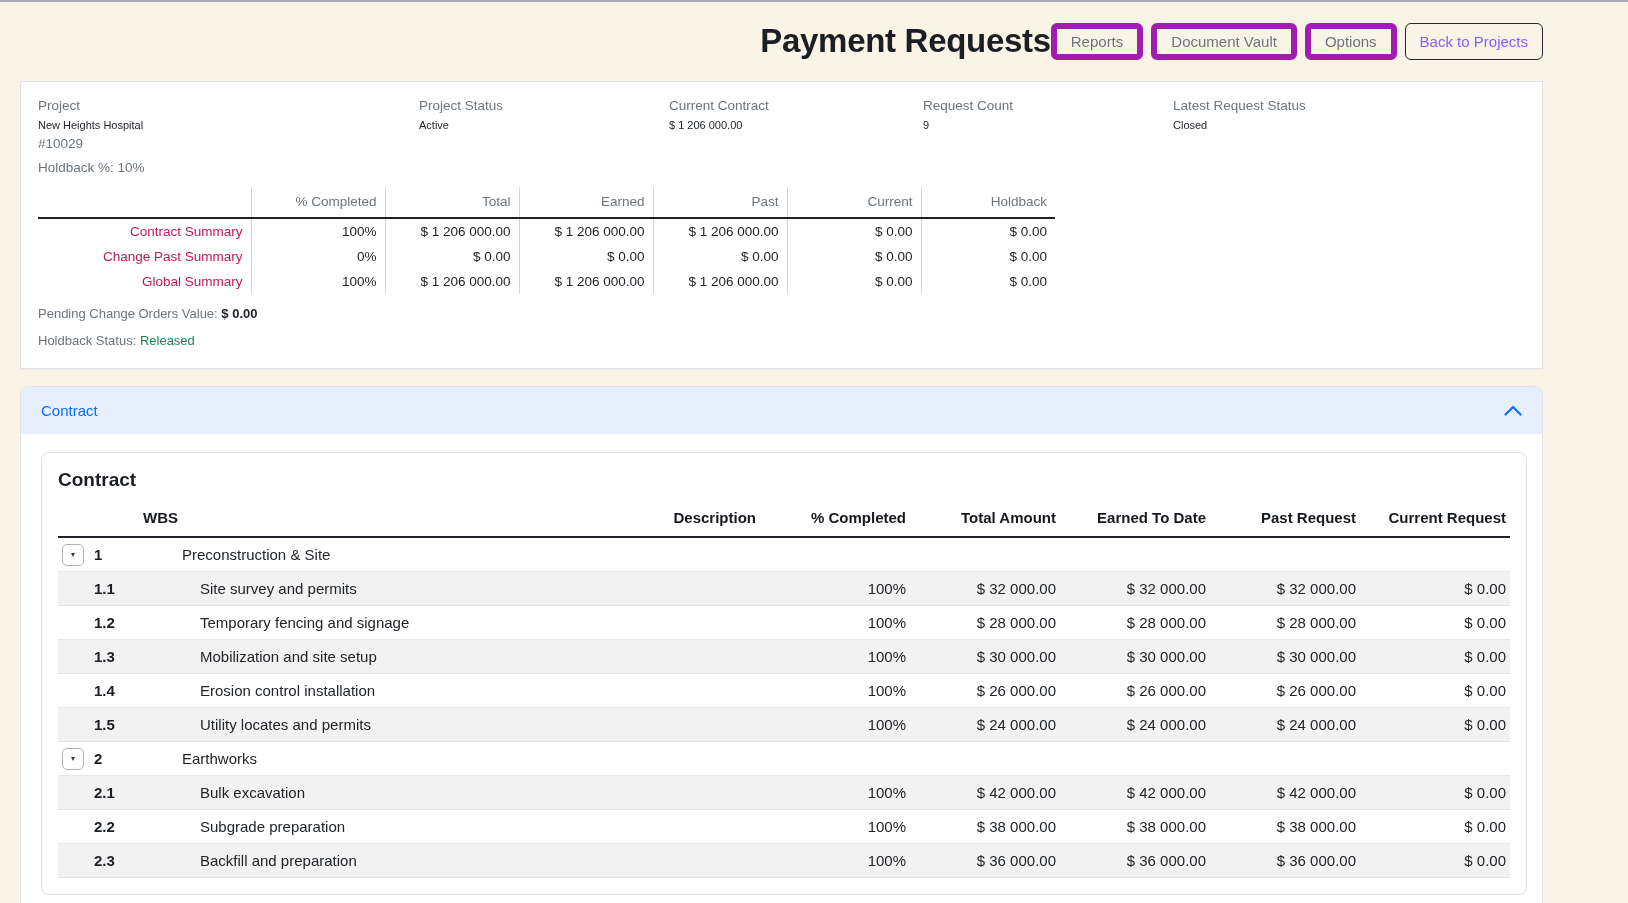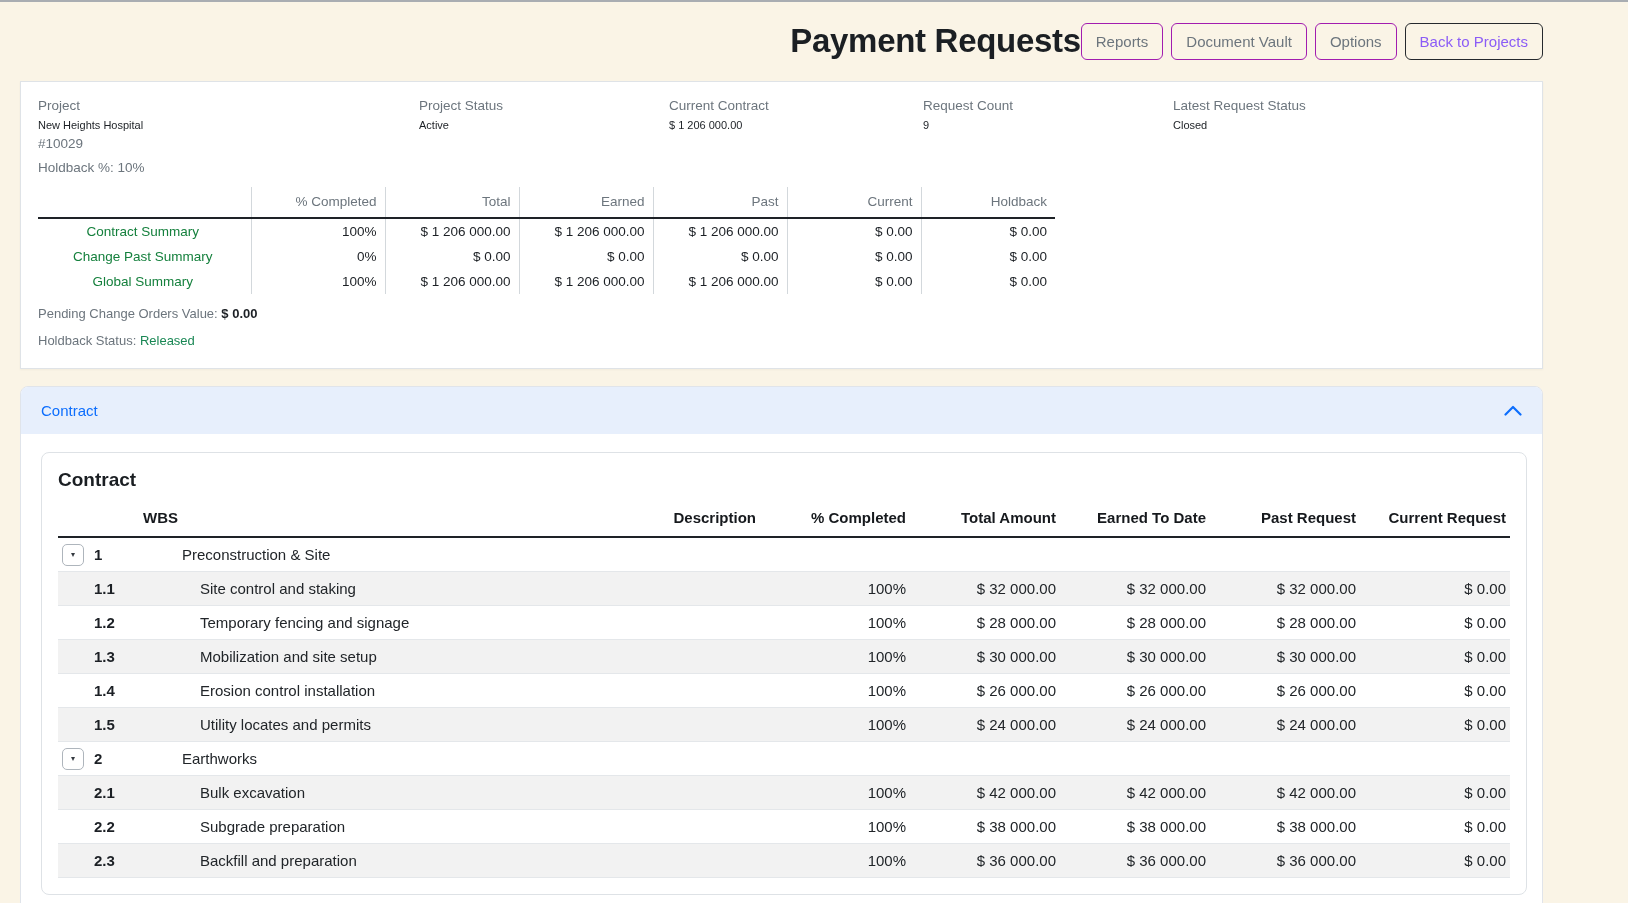--- a/index.html
+++ b/index.html
@@ -14,41 +14,41 @@
 
   
   .page-header{display:flex;justify-content:flex-end;align-items:center;margin-top:20px;}
   .page-title{font-size:33px;font-weight:700;letter-spacing:-0.3px;color:#1b1f23;margin:0;}
   .toolbar{display:flex;gap:8px;align-items:center;}
   .btn{
     height:37px;padding:0 14px;font-size:15px;border-radius:6px;
     background:transparent;cursor:pointer;white-space:nowrap;
     font-family:inherit;
   }
-  .btn.variant-muted{color:#6c757d;border:1px solid #a21caf;}
+  .btn.variant-muted{color:#6c757d;border:6px solid #a21caf;}
   .btn.variant-dark{color:#8b5cf6;border:1px solid #25292d;}
 
   
   .card{
     background:#fff;border:1px solid #dfe3e7;border-radius:0;
     box-shadow:0 1px 2px rgba(0,0,0,.04);
     margin-top:21px;padding:16px 17px 20px;
   }
   .fields{display:grid;grid-template-columns:381px 250px 254px 250px auto;}
   .f-label{font-size:13.5px;color:#6c757d;margin-bottom:6px;}
   .f-value{font-size:11px;color:#1c2025;}
   .f-sub{font-size:13.5px;color:#6c757d;margin-top:5px;min-height:16px;}
   .holdback-line{font-size:13.5px;color:#6c757d;margin-top:8px;}
 
   table{border-collapse:collapse;}
   .summary{width:1017px;font-size:13.5px;margin-top:12px;}
   .summary th{font-weight:400;color:#6c757d;text-align:right;padding:4px 8px 6px;height:20px;}
   .summary thead tr{border-bottom:2px solid #1e2227;}
   .summary td{text-align:right;padding:2px 8px;height:21px;color:#1c2025;}
-  .summary .lbl{text-align:center;color:#15803d;padding-left:5px;}
+  .summary .lbl{text-align:right;color:#be185d;padding-left:5px;}
   .summary .sep{border-left:1px solid #d3d8dc;}
   .summary col.c-label{width:213px;}
   .summary col.c-num{width:134px;}
 
   .pending-line,.hstatus-line{font-size:13px;color:#6c757d;margin-top:12px;}
   .pending-line .val{color:#1c2025;font-weight:600;}
   .hstatus-line .val{color:#198754;}
 
   
   .accordion{margin-top:17px;border:1px solid #e0e4ea;border-radius:8px;background:#fff;}
@@ -258,21 +258,21 @@
                 <td class="num"></td>
                 <td class="num"></td>
                 <td class="num"></td>
               </tr>
 
               <tr class="variant-item">
                 <td>
                   
                 </td>
                 <td class="c-wbs-cell">1.1</td>
-                <td class="c-desc">Site control and staking</td>
+                <td class="c-desc">Site survey and permits</td>
                 <td class="num">100%</td>
                 <td class="num">$ 32 000.00</td>
                 <td class="num">$ 32 000.00</td>
                 <td class="num">$ 32 000.00</td>
                 <td class="num">$ 0.00</td>
               </tr>
 
               <tr class="variant-item">
                 <td>
                   

